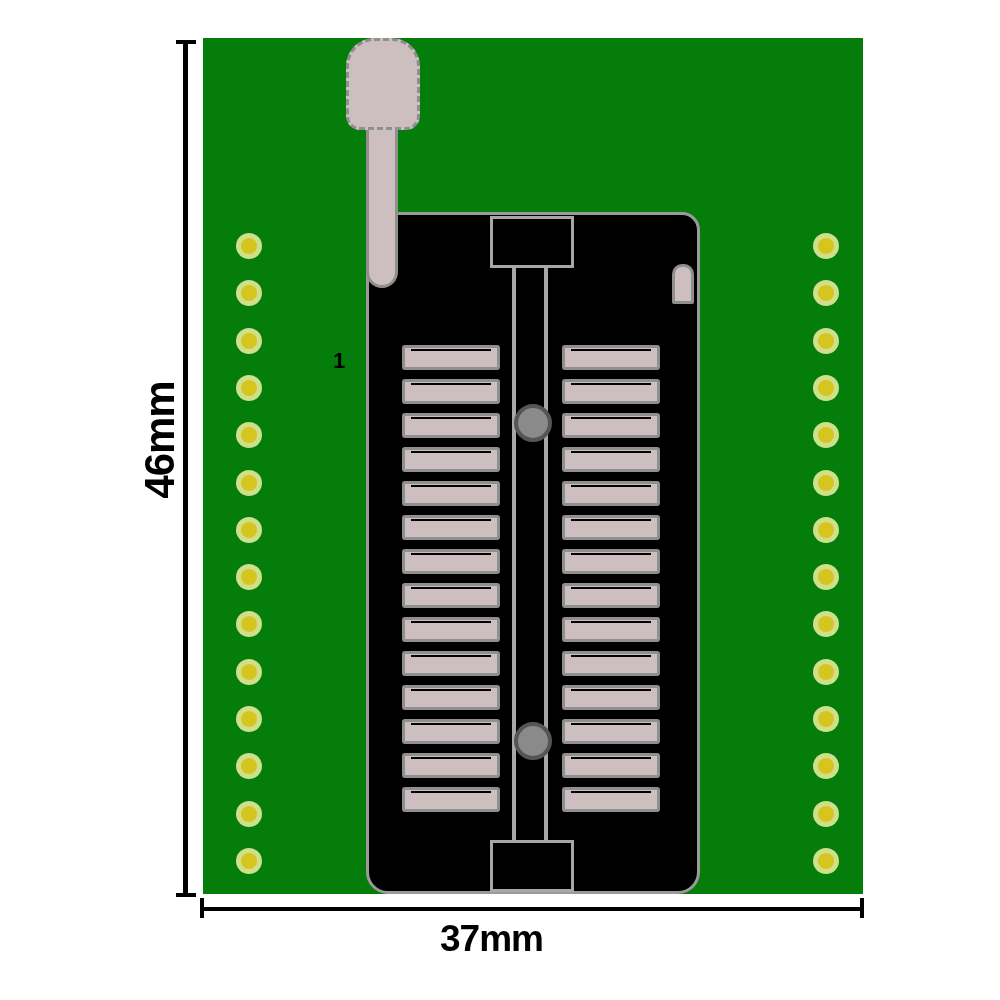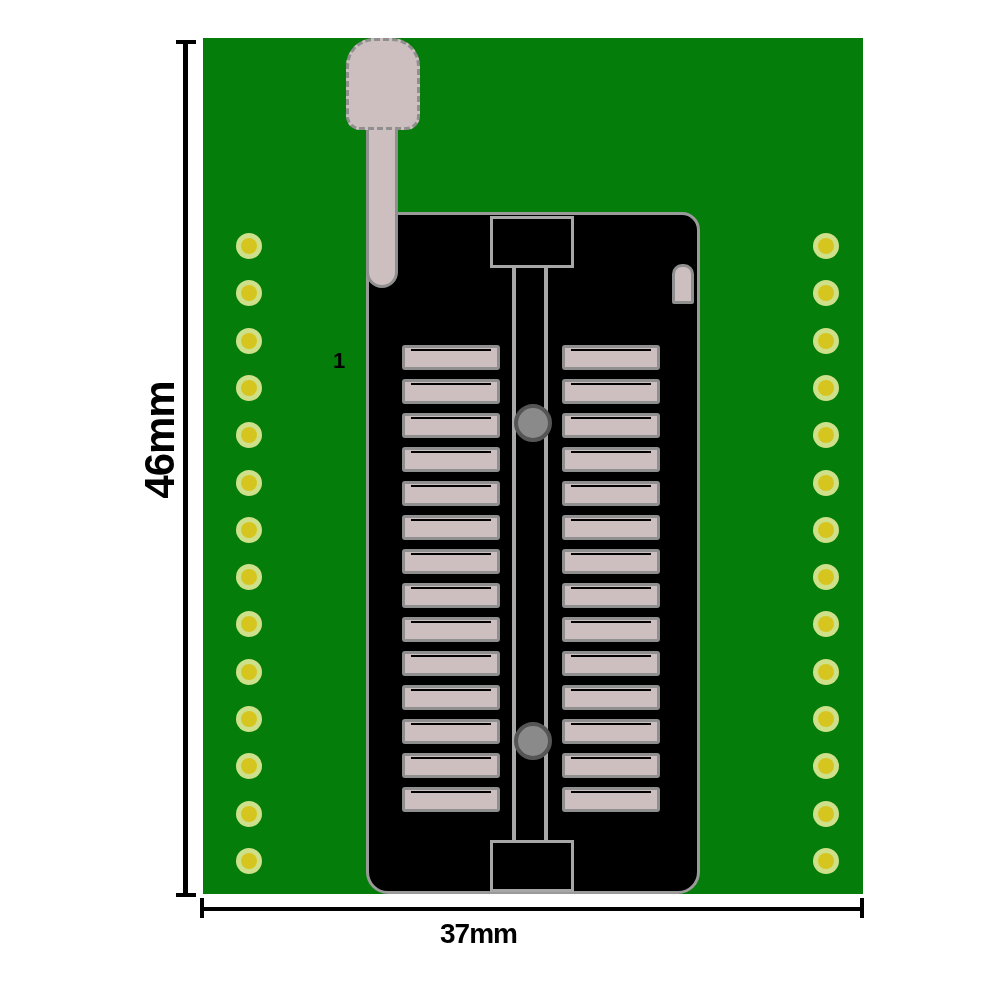--- a/index.html
+++ b/index.html
@@ -16,21 +16,21 @@
   .lever-stem { position:absolute; left:366px; top:118px; width:32px; height:170px; background:#cdbfbf; border:3px solid #8f8f8f; border-radius:0 0 16px 16px; box-sizing:border-box; }
   .lever-knob { position:absolute; left:346px; top:38px; width:74px; height:92px; background:#cdbfbf; border:3px dashed #8f8f8f; border-radius:28px 28px 14px 14px; box-sizing:border-box; }
   .latch { position:absolute; left:672px; top:264px; width:22px; height:40px; background:#cdbfbf; border:3px solid #8f8f8f; border-radius:10px 10px 2px 2px; box-sizing:border-box; }
   .pin1 { position:absolute; left:333px; top:348px; font-size:22px; font-weight:bold; color:#000; }
   .dim-v { position:absolute; left:183px; top:40px; width:5px; height:856px; background:#000; }
   .tick-vt { position:absolute; left:176px; top:40px; width:20px; height:4px; background:#000; }
   .tick-vb { position:absolute; left:176px; top:893px; width:20px; height:4px; background:#000; }
   .dim-h { position:absolute; left:200px; top:907px; width:663px; height:4px; background:#000; }
   .tick-hl { position:absolute; left:200px; top:898px; width:4px; height:20px; background:#000; }
   .tick-hr { position:absolute; left:860px; top:898px; width:4px; height:20px; background:#000; }
-  .label-h { position:absolute; left:440px; top:918px; font-size:28px; font-weight:bold; color:#000; letter-spacing:-1px; }
+  .label-h { position:absolute; left:440px; top:918px; font-size:37px; font-weight:bold; color:#000; letter-spacing:-1px; }
   .label-v { position:absolute; left:160px; top:440px; transform:translate(-50%,-50%) rotate(-90deg); font-size:42px; font-weight:bold; color:#000; white-space:nowrap; letter-spacing:-1px; }
 </style>
 </head>
 <body>
 
 <div class="board"></div>
 
 <div id="pads">
     <div class="pad" style="left: 236px; top: 233px;"></div>
     <div class="pad" style="left: 813px; top: 233px;"></div>

